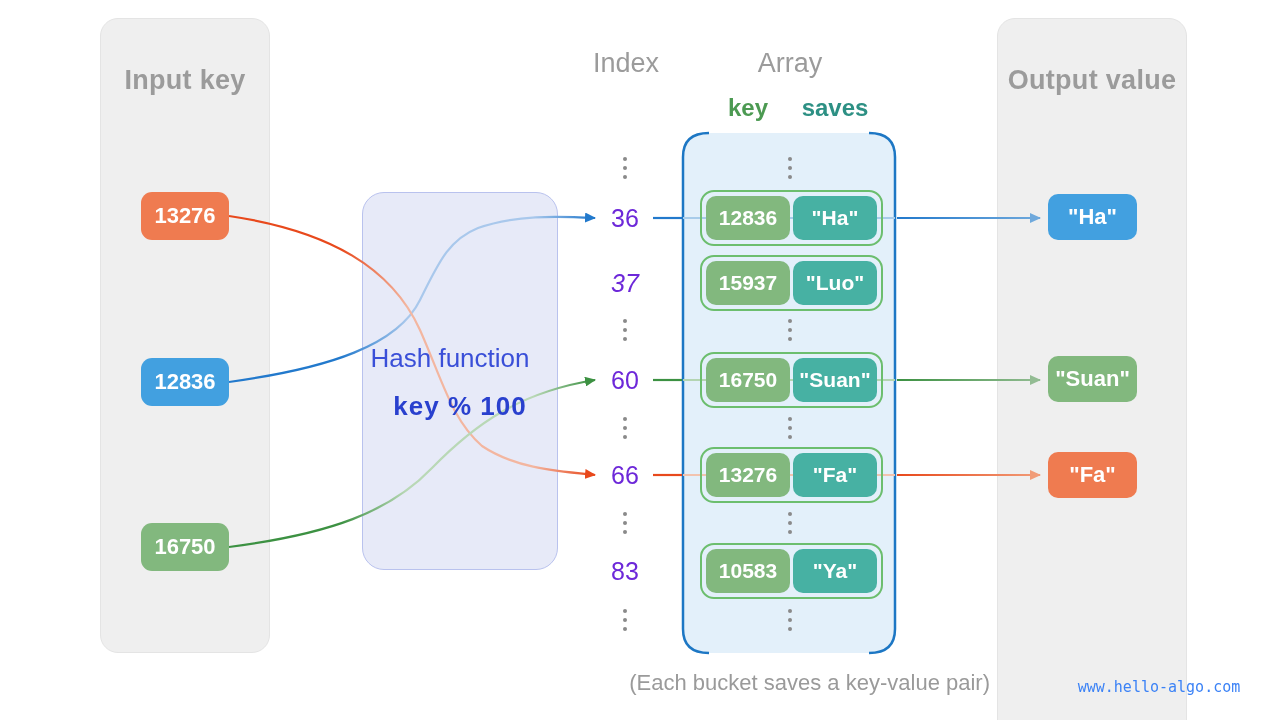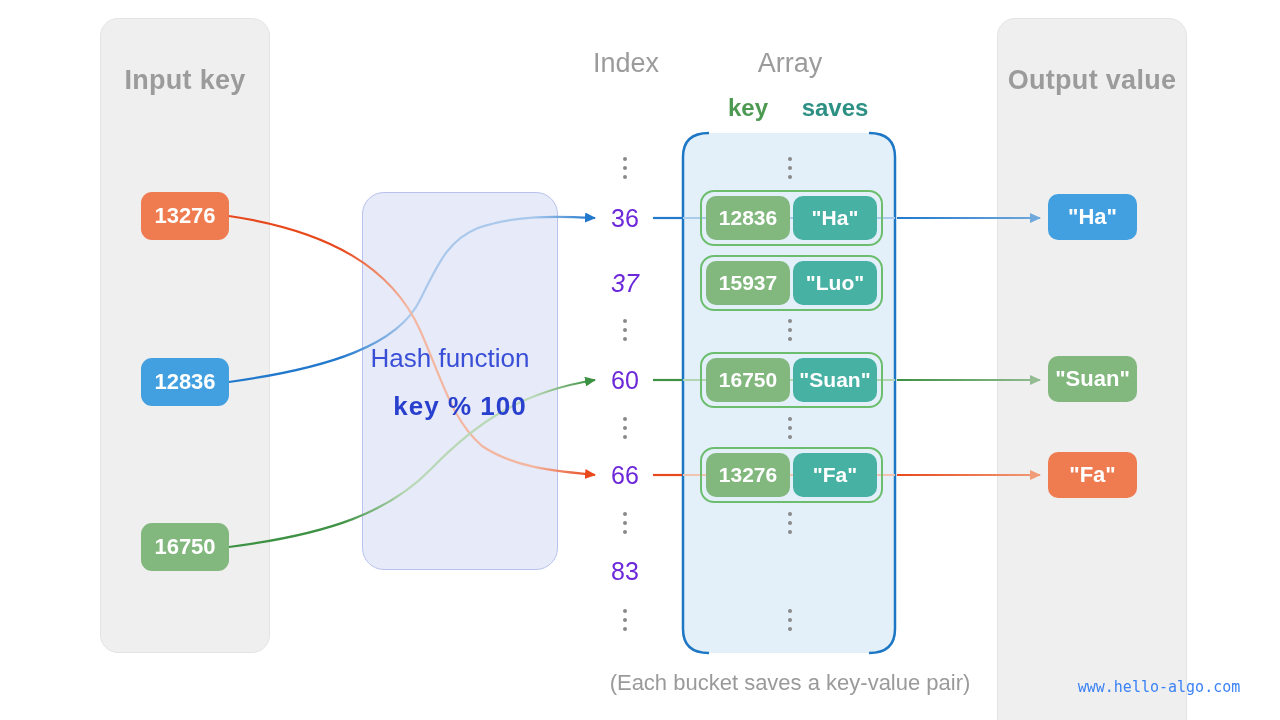--- a/index.html
+++ b/index.html
@@ -44,21 +44,21 @@
   .vdots { position:absolute; width:22px; height:22px; display:flex; flex-direction:column;
            align-items:center; justify-content:space-between; z-index:3; }
   .vdots i { display:block; width:4px; height:4px; border-radius:50%; background:#8a8a8a; }
 
   .pair { position:absolute; left:700px; width:183px; height:56px;
           border:2px solid #6cbe6e; border-radius:14px; display:flex; align-items:center;
           justify-content:space-between; padding:0 4px; z-index:3; background:transparent; }
   .cell { width:84px; height:44px; border-radius:10px; color:#ffffff; font-size:21px;
           font-weight:600; display:flex; align-items:center; justify-content:center; }
 
-  .caption { position:absolute; left:590px; top:670px; width:400px; text-align:center;
+  .caption { position:absolute; left:590px; top:670px; width:400px; text-align:right;
              font-size:22px; color:#9a9a9a; z-index:3; }
   .watermark { position:absolute; left:1076px; top:678px; width:166px; text-align:center;
                font-family:"DejaVu Sans Mono", monospace; font-size:15px; color:#3b82f6; z-index:3; }
 
   #wires { position:absolute; left:0; top:0; z-index:2; pointer-events:none; }
 </style>
 </head>
 <body>
 
 <div id="stage">
@@ -227,20 +227,24 @@
     <div class="cell box-teal">"Luo"</div>
   </div>
   <div class="pair" style="top:352px;">
     <div class="cell box-green">16750</div>
     <div class="cell box-teal">"Suan"</div>
   </div>
   <div class="pair" style="top:447px;">
     <div class="cell box-green">13276</div>
     <div class="cell box-teal">"Fa"</div>
   </div>
+  <div class="pair" style="top:543px;">
+    <div class="cell box-green">10583</div>
+    <div class="cell box-teal">"Ya"</div>
+  </div>
 
   <div class="obox box-blue" style="top:194px;">"Ha"</div>
   <div class="obox box-green" style="top:356px;">"Suan"</div>
   <div class="obox box-orange" style="top:452px;">"Fa"</div>
 
   <div class="caption">(Each bucket saves a key-value pair)</div>
   <div class="watermark">www.hello-algo.com</div>
 
 </div>
 

